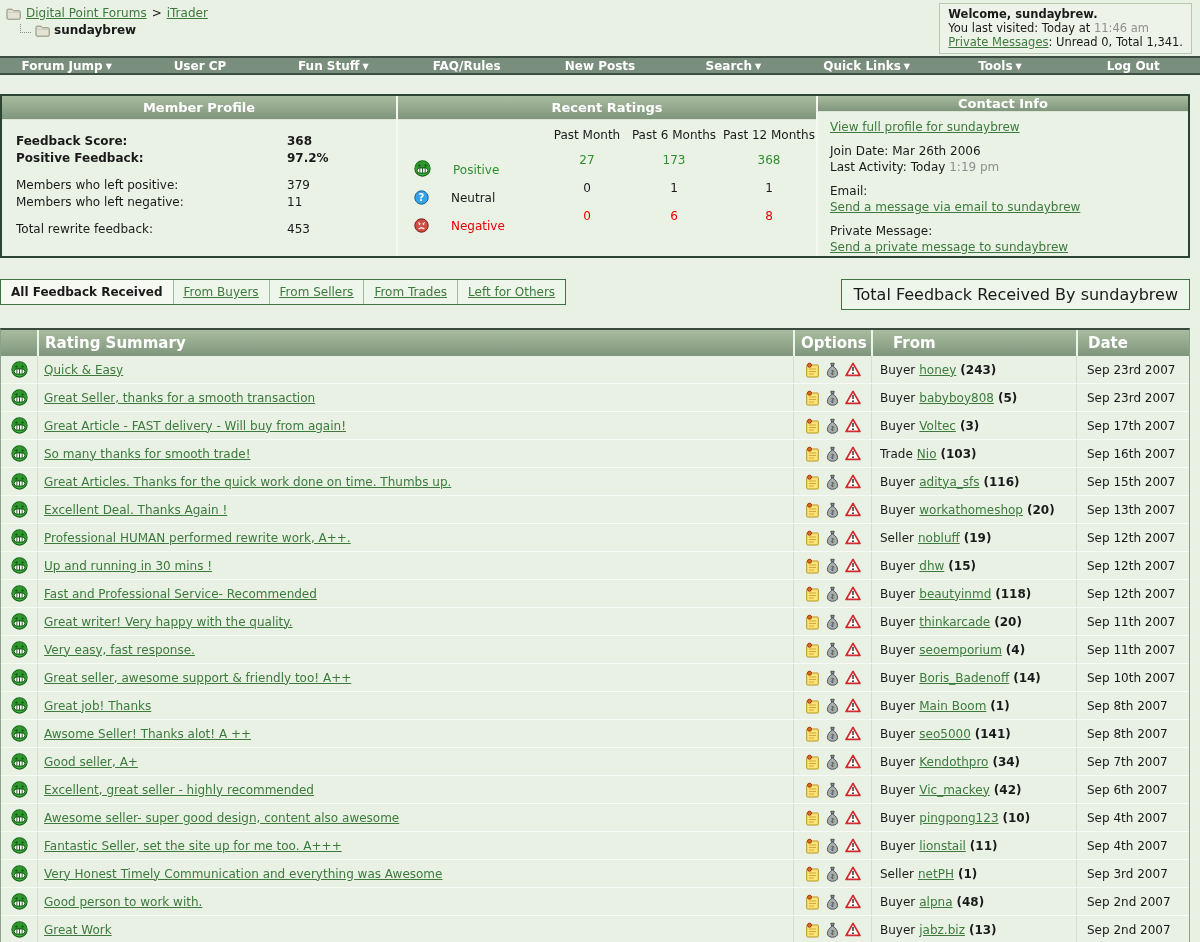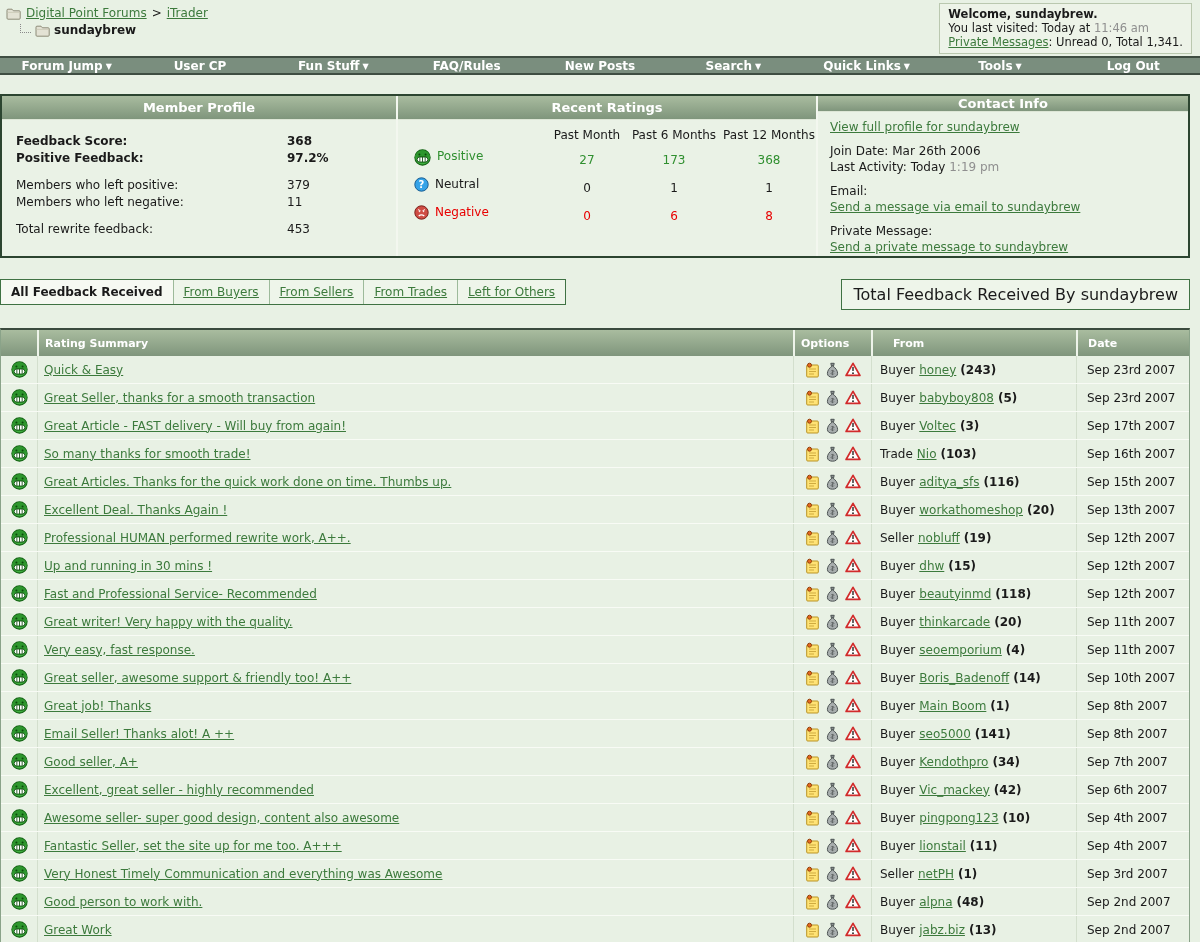--- a/index.html
+++ b/index.html
@@ -37,38 +37,38 @@
   .mp-body { padding:13px 14px; line-height:17px; }
   .mp-row { display:flex; }
   .mp-row .lbl { flex:1; } .mp-row .val { width:95px; }
   .mp-bold { font-weight:bold; }
   .mt10 { margin-top:10px; }
 
   .rr-body { padding:6px 8px; }
   .rr-grid { display:grid; grid-template-columns:140px 82px 92px 98px; }
   .rr-h { text-align:center; line-height:15px; padding:2px 0 6px 0; }
   .rr-cell { text-align:center; height:28px; line-height:22px; }
-  .rr-label { display:flex; align-items:flex-start; gap:6px; padding-left:8px; height:28px; }
+  .rr-label { display:flex; align-items:flex-end; gap:22px; padding-left:8px; height:28px; }
   .c-pos { color:#2f8f2f; } .c-neu { color:#1a1a1a; } .c-neg { color:#e80000; }
 
   .ci-body { padding:8px 12px; line-height:15px; }
   .ci-block { margin-bottom:9px; }
   .ci-line { margin-top:1px; }
 
   
   .tabs-row { display:flex; justify-content:space-between; align-items:flex-start; margin:21px 10px 0 0; }
   .tab-strip { display:flex; border:1px solid #3f7243; background:#eef5ea; }
   .tab { padding:5px 10px; font-size:12px; white-space:nowrap; cursor:pointer; }
   .tab + .tab { border-left:1px solid #9dba9a;text-decoration:underline; }
   .tab-active { font-weight:bold; background:#f6f9f2; }
   .total-box { border:1px solid #3f7243; background:#eef5ea; padding:5px 11px; font-size:16px; }
 
   
   .fb-table { margin:18px 10px 0 0; border:1px solid #8aa389; border-top:2px solid #3a4a3d; }
-  .fb-header { display:flex; height:26px; background:linear-gradient(#a9bc9f,#7f957c); color:#fff; font-weight:bold; font-size:11px; align-items:center; }
+  .fb-header { display:flex; height:26px; background:linear-gradient(#a9bc9f,#7f957c); color:#fff; font-weight:bold; font-size:15px; align-items:center; }
   .fb-header > div + div { border-left:2px solid #eef4ea; }
   .h-icon { width:36px; height:100%; }
   .h-summary { flex:1; padding-left:6px; height:100%; display:flex; align-items:center; }
   .h-options { width:78px; padding-left:6px; height:100%; display:flex; align-items:center; }
   .h-from { width:205px; padding-left:20px; height:100%; display:flex; align-items:center; }
   .h-date { width:113px; padding-left:10px; height:100%; display:flex; align-items:center; }
 
   .fb-row { display:flex; height:28px; align-items:center; background:#e8f1e4; border-bottom:1px solid #f8fbf5; }
   .fb-row > div + div { border-left:1px solid #d3dfcd; }
   .cell-icon { width:36px; display:flex; justify-content:center; align-items:center; height:100%; }
@@ -886,21 +886,21 @@
     <circle cx="8" cy="8" r="7.2" fill="#3fb03f" stroke="#156415"></circle>
     <path d="M1.2 8 a6.8 6.8 0 0 1 13.6 0 z" fill="#2d962d"></path>
     <circle cx="5.1" cy="5.2" r="0.95" fill="#0c4a0c"></circle>
     <circle cx="10.9" cy="5.2" r="0.95" fill="#0c4a0c"></circle>
     <rect x="2.9" y="7.5" width="10.2" height="4.8" rx="2.3" fill="#ffffff" stroke="#0c4a0c" stroke-width="0.9"></rect>
     <path d="M5.5 7.7 v4.4 M8 7.6 v4.6 M10.5 7.7 v4.4" stroke="#0c4a0c" stroke-width="0.8" fill="none"></path>
   </svg>
           </span>
         </div>
     <div class="cell-summary">
-          <a>Email Seller! Thanks alot! A ++</a>
+          <a>Awsome Seller! Thanks alot! A ++</a>
         </div>
     <div class="cell-options">
       <span class="opt-icon">
             <svg width="15" height="16" viewBox="0 0 14 16">
     <rect x="1.2" y="3" width="11.6" height="12" rx="1" fill="#ffe375" stroke="#b99324"></rect>
     <path d="M3.5 7 h7 M3.5 9.5 h7 M3.5 12 h5" stroke="#c9a53a" stroke-width="0.9" fill="none"></path>
     <circle cx="4" cy="3.2" r="2" fill="#e86a1e" stroke="#93400d"></circle>
   </svg>
           </span>
       <span class="opt-icon">

